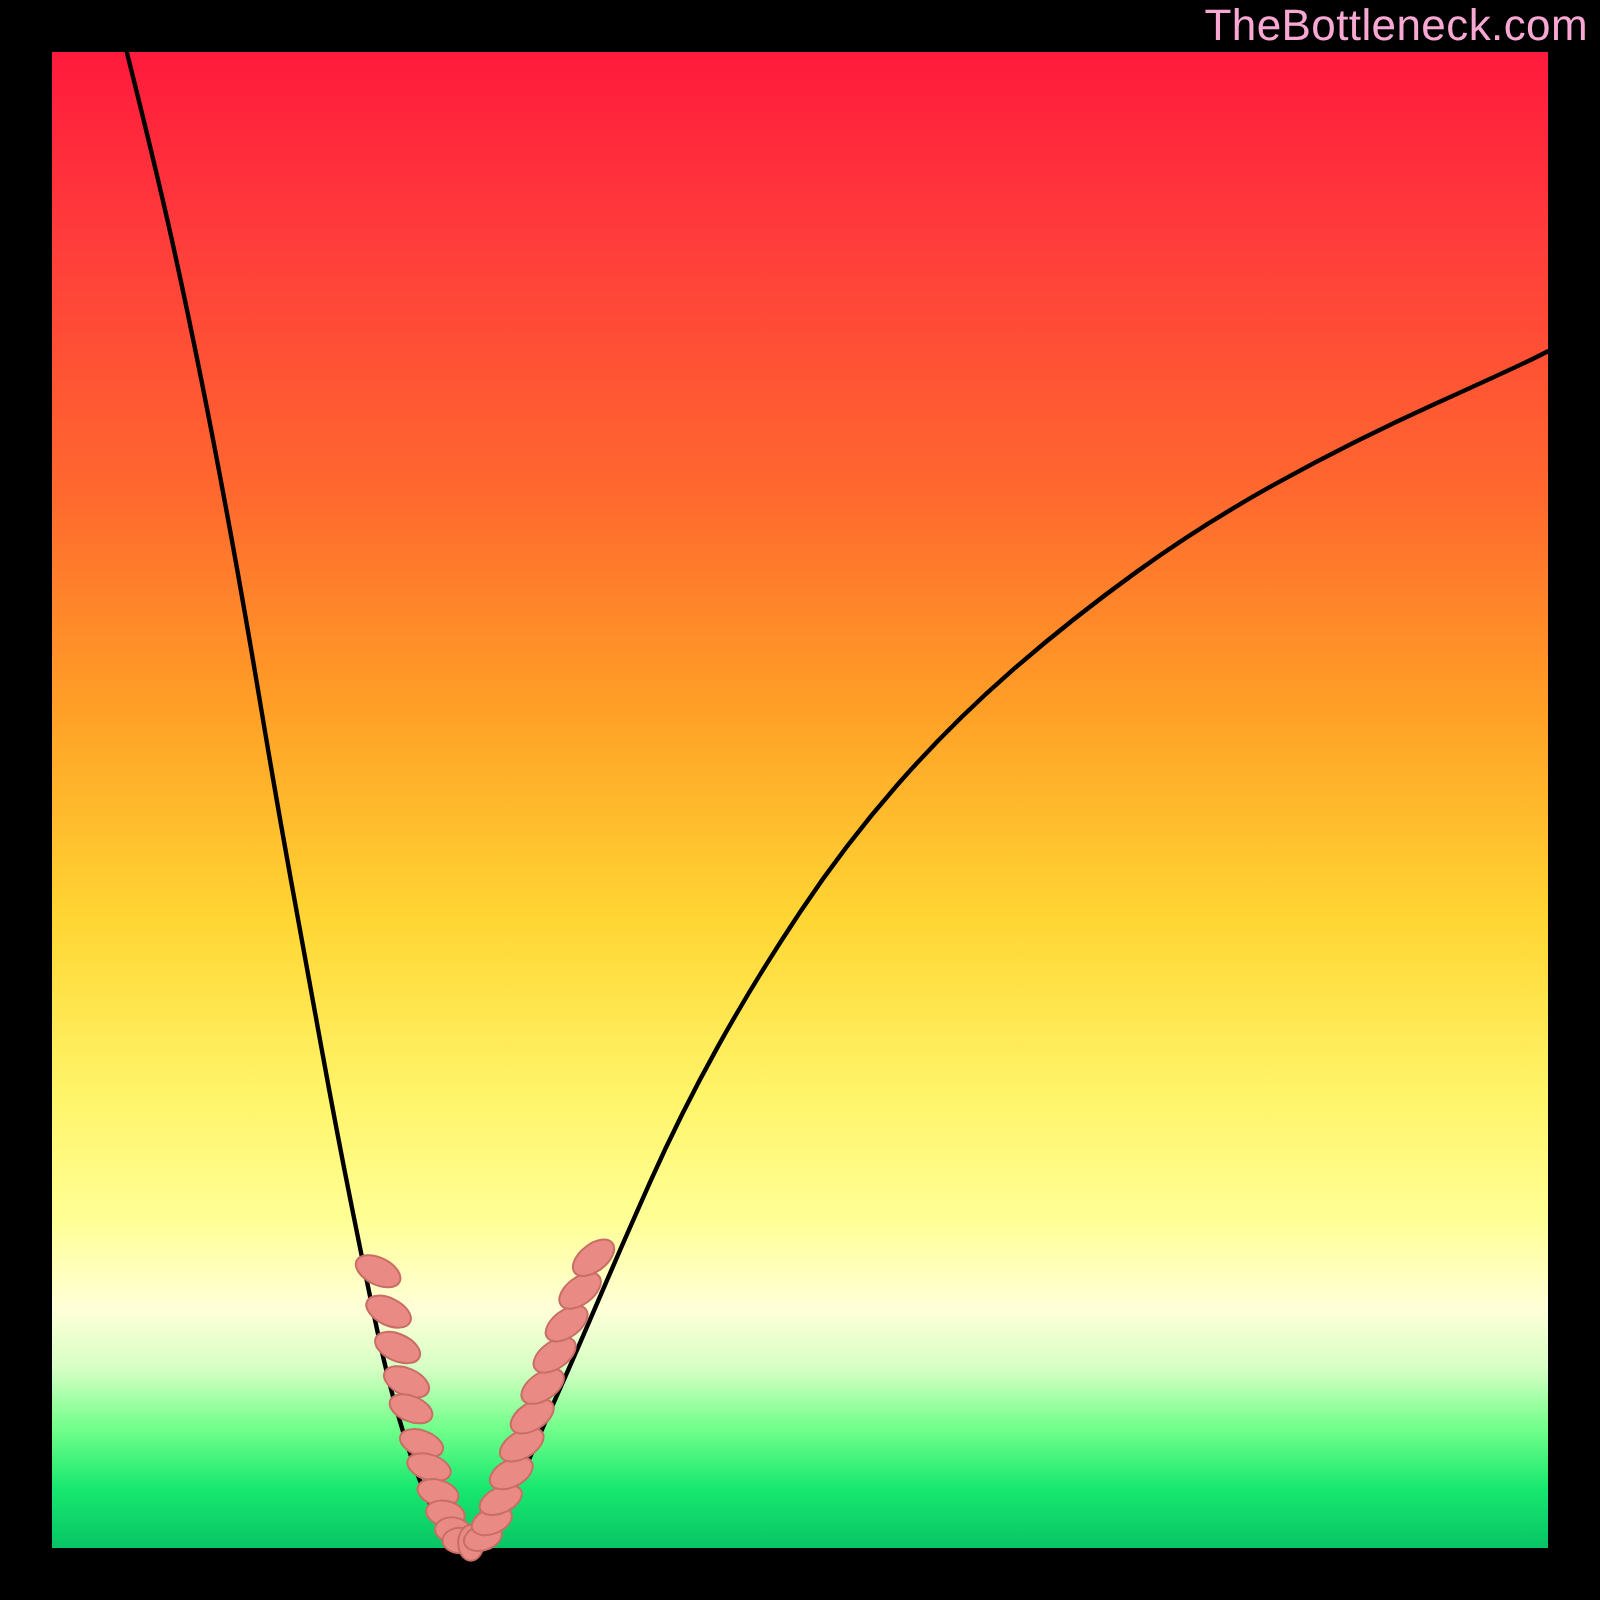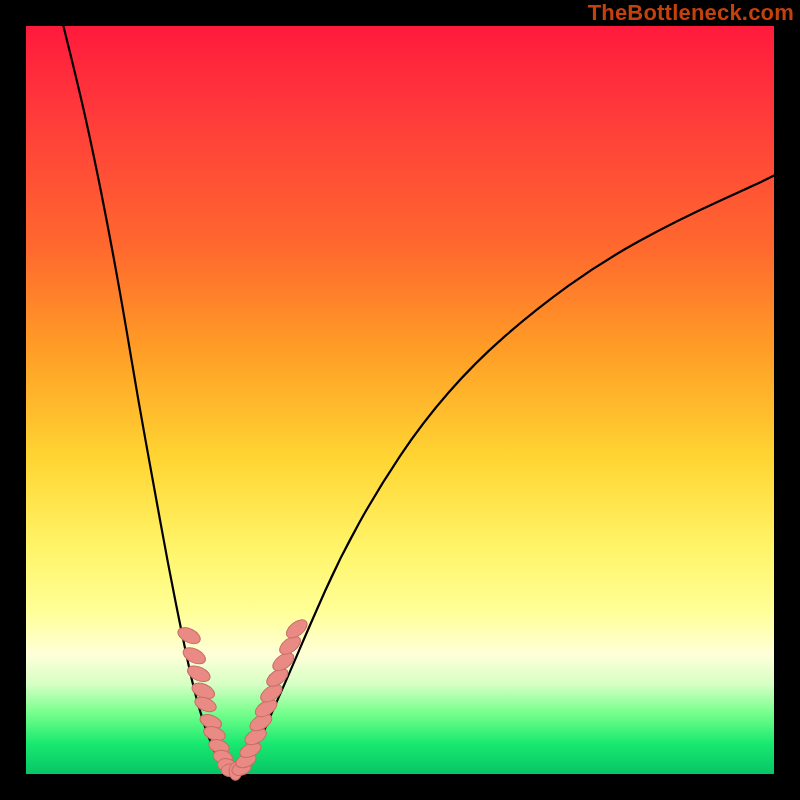--- a/index.html
+++ b/index.html
@@ -37,23 +37,23 @@
       #d6ffc4 88%,
       #72ff8a 92%,
       #18e86f 96%,
       #07c565 100%
     );
   }
   .watermark {
     position: absolute;
     top: 0px;
     right: 6px;
-    color: #c2410c;
+    color: #f9a8d4;
     font-size: 22px;
-    font-weight: 700;
+    font-weight: 400;
     letter-spacing: 0.2px;
     user-select: none;
   }
   svg.curves {
     position: absolute;
     left: 0;
     top: 0;
     width: 748px;
     height: 748px;
     overflow: visible;

